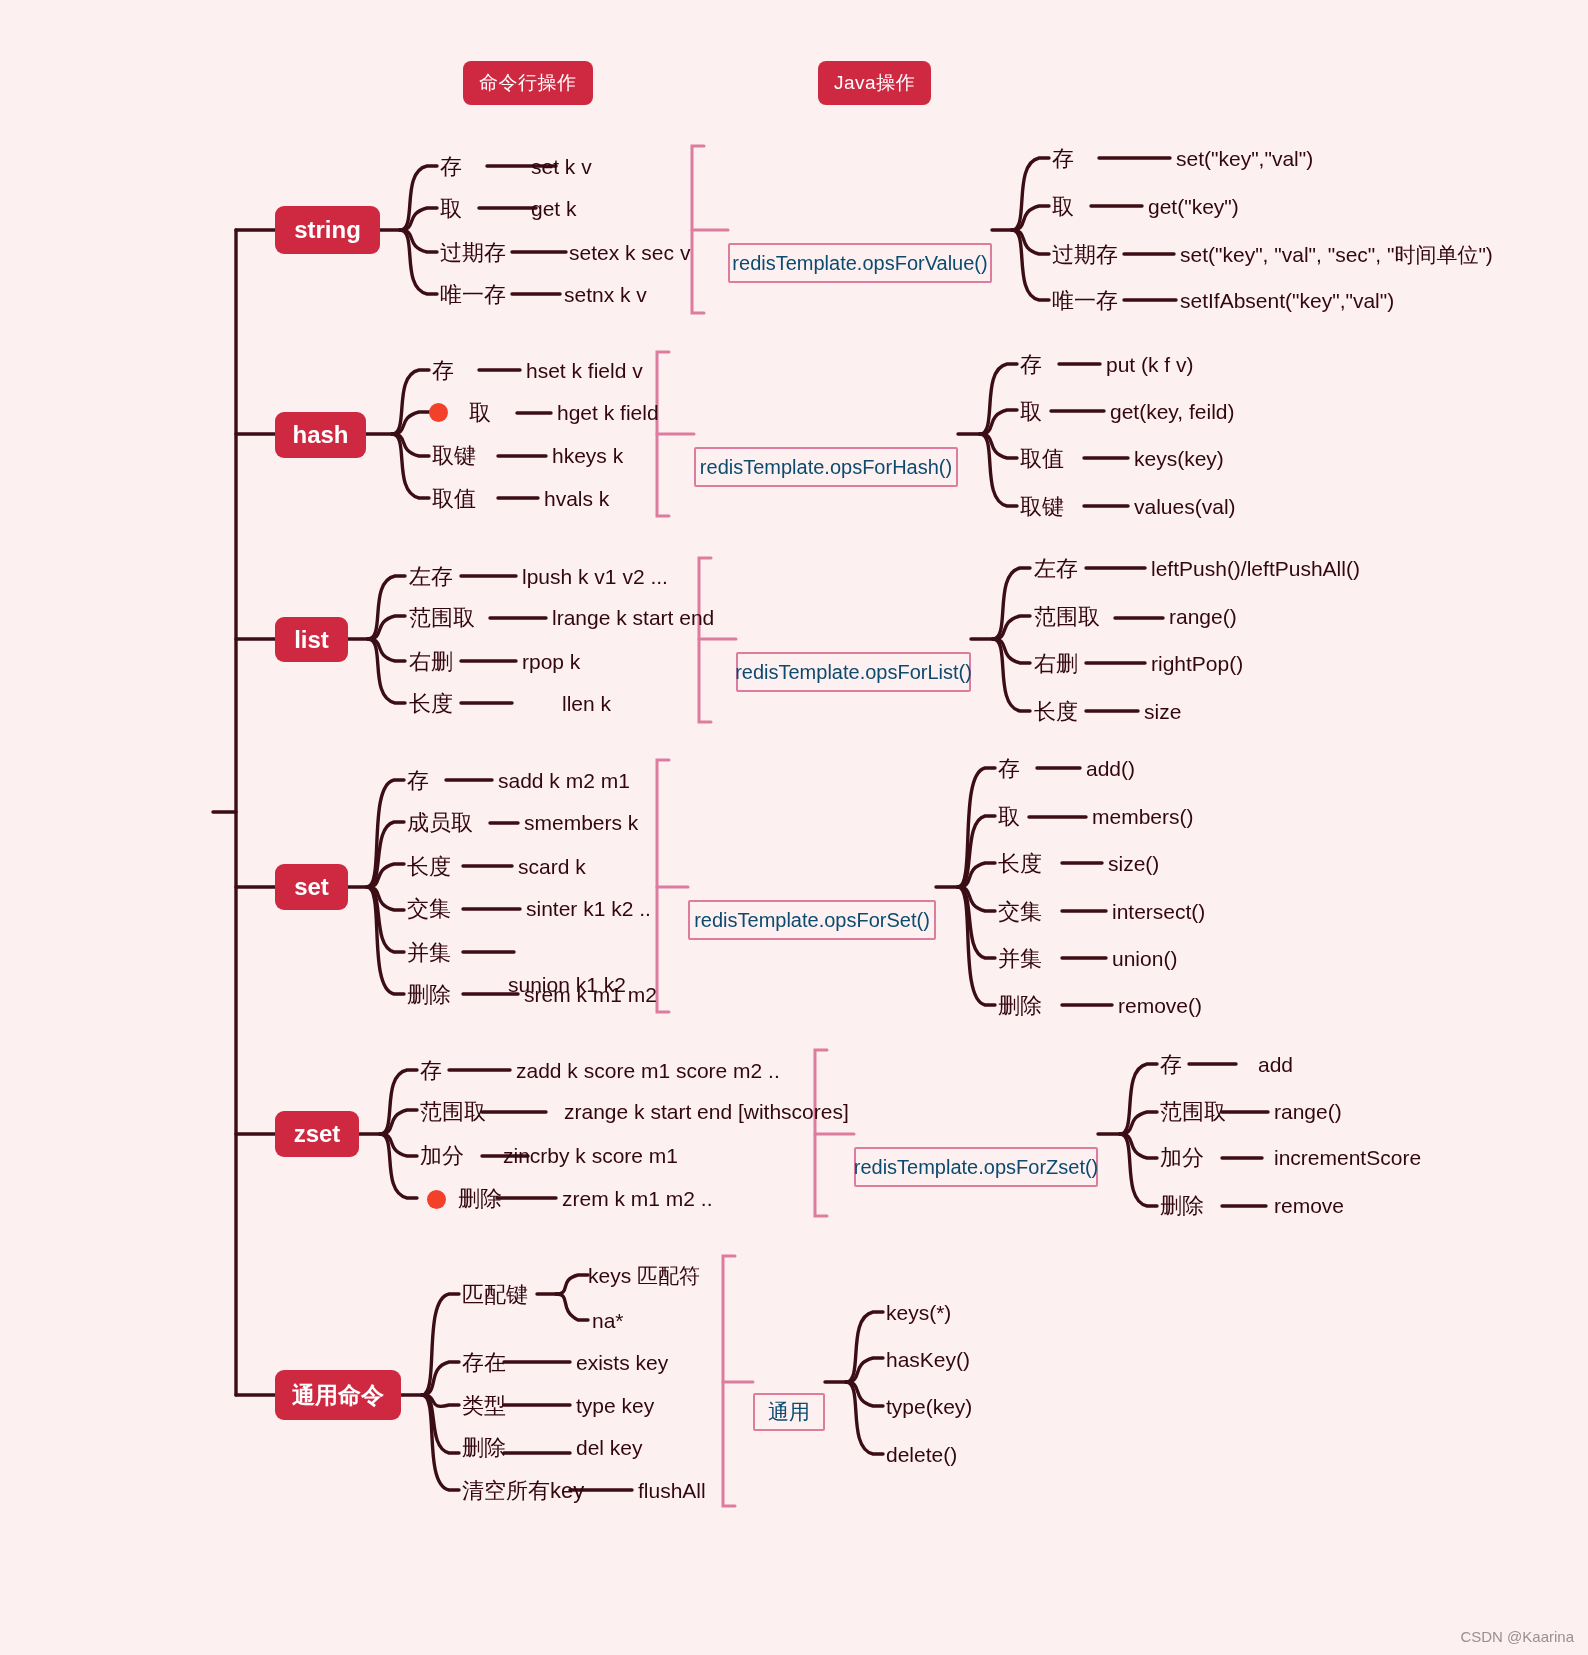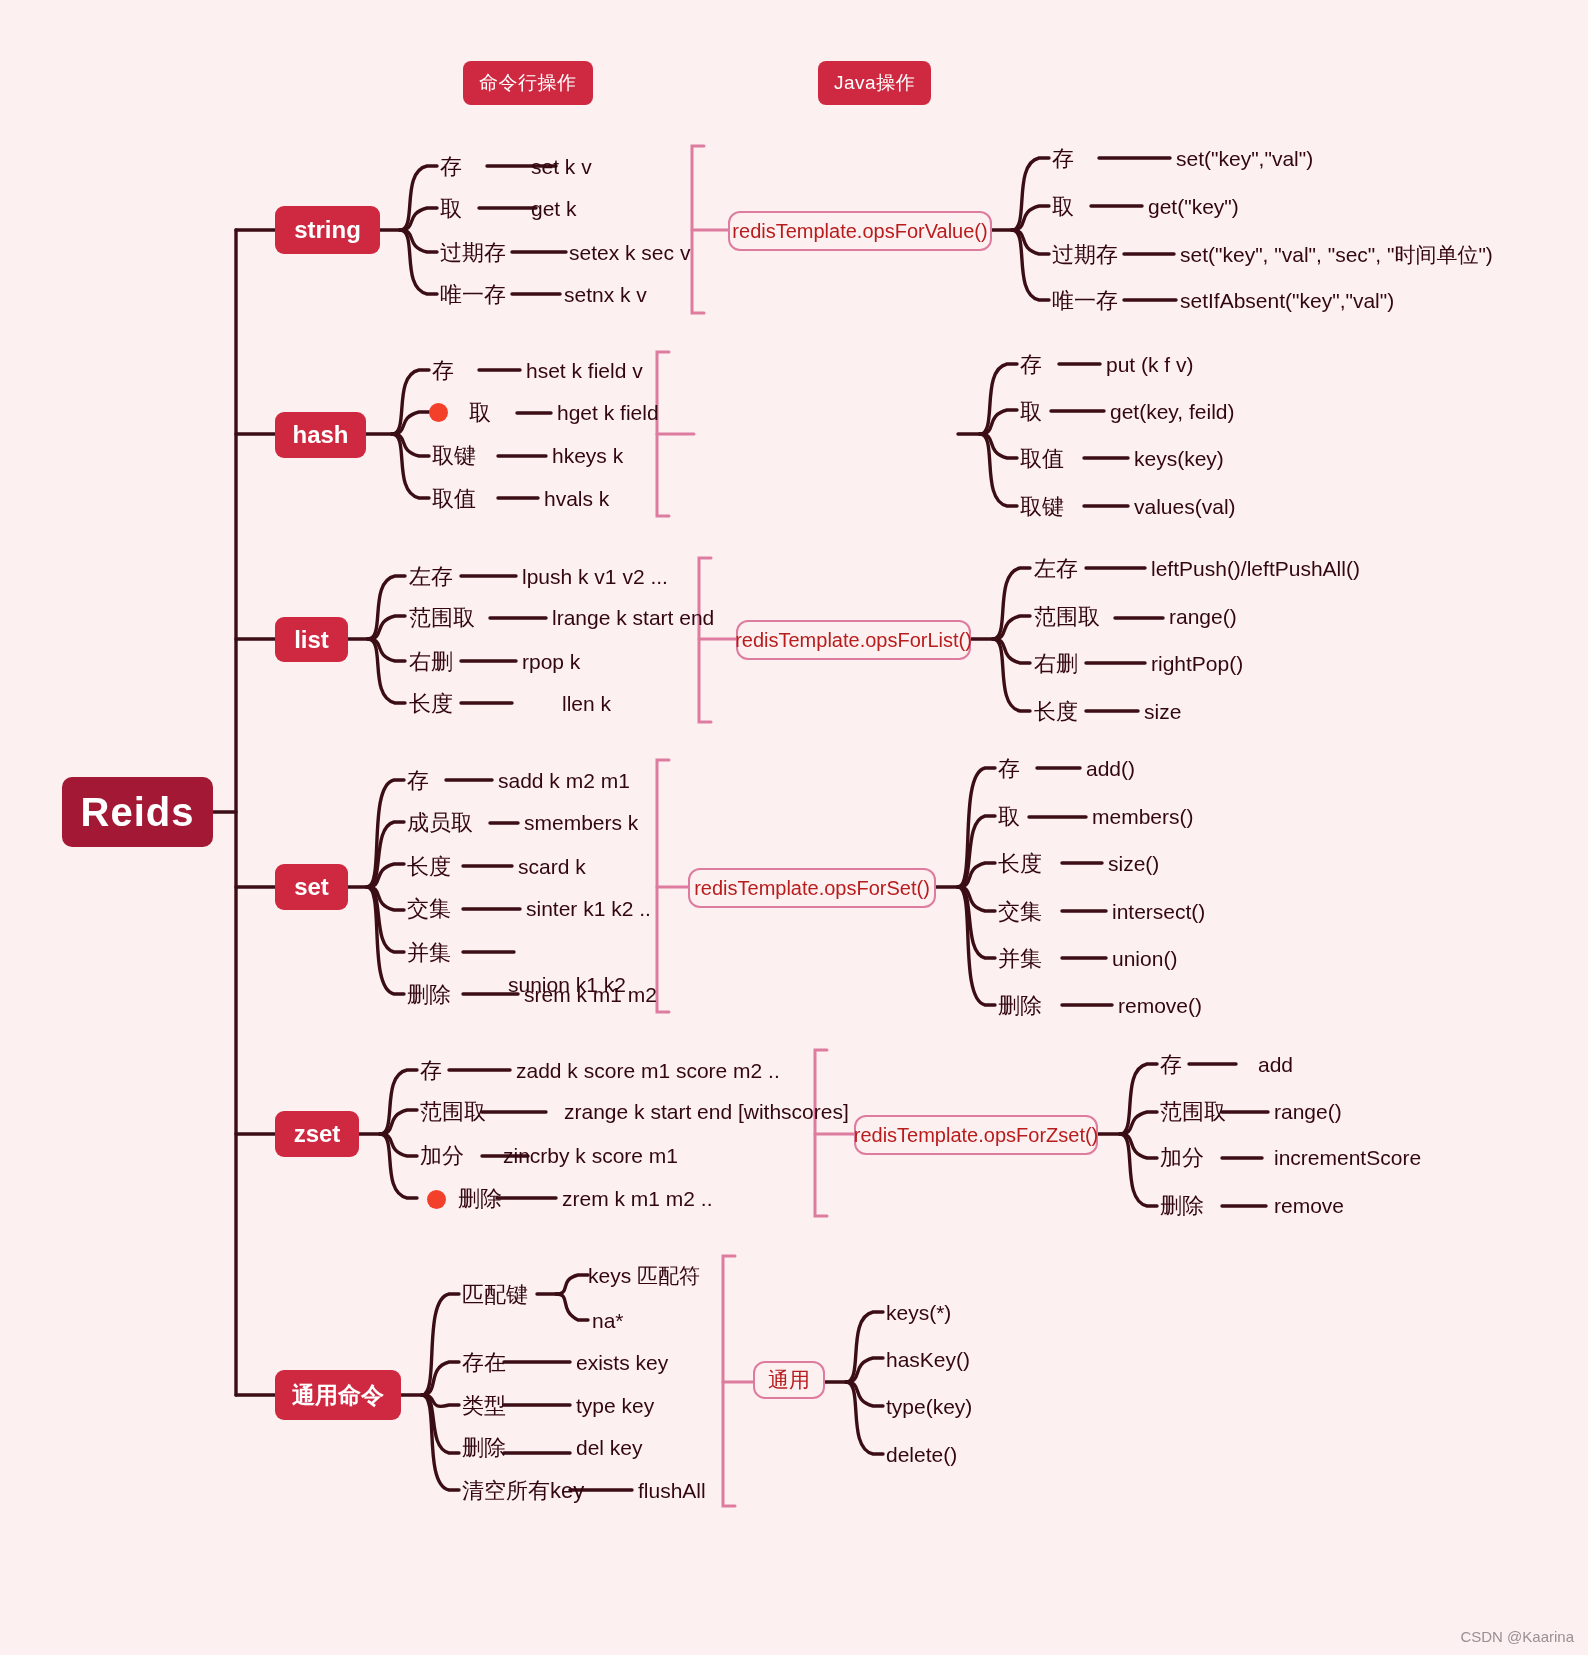--- a/index.html
+++ b/index.html
@@ -27,25 +27,26 @@
     font-size:40px;font-weight:bold;letter-spacing:1px;
   }
   .type-node{
     position:absolute;background:#cf2942;color:#fff;
     border-radius:9px;
     display:flex;align-items:center;justify-content:center;
     font-size:24px;font-weight:bold;white-space:nowrap;
   }
   .type-node.cn{font-size:23px;}
   .api-box{
-    position:absolute;background:#fdf0f1;color:#b91c1c;
-    border:2px solid #de7ca0;border-radius:12px;
+    position:absolute;background:#fdf0f1;color:#0c4a6e;
+    border:2px solid #de7ca0;border-radius:2px;
     display:flex;align-items:center;justify-content:center;
     font-size:20px;white-space:nowrap;padding:0 14px;
     box-sizing:border-box;
+    margin-top:32px;
   }
   .api-box.small{font-size:21px;}
 
   
   .lbl{
     position:absolute;font-size:21px;white-space:nowrap;
     color:#33070f;line-height:1;
   }
   .lbl.cn{font-size:22px;}
   .dot{
@@ -216,21 +217,20 @@
       <path d="M827 1050 H815 V1216 H827"></path>
       <path d="M815 1134 H854"></path>
       <path d="M735 1256 H723 V1506 H723 H735"></path>
       <path d="M723 1382 H753"></path>
     </g>
   </svg>
 
   <div class="hdr-chip" style="left:463px;top:61px;">命令行操作</div>
   <div class="hdr-chip" style="left:818px;top:61px;">Java操作</div>
 
-  <div class="root" style="left:62px;top:777px;width:151px;height:70px;">Reids</div>
 
   <div class="type-node" style="left:275px;top:206px;width:105px;height:48px;">string</div>
   <div class="api-box" style="left:728px;top:211px;width:264px;height:40px;">redisTemplate.opsForValue()</div>
 
   <div class="lbl cn" style="left:440px;top:156px;">存</div>
   <div class="lbl" style="left:531px;top:156px;">set k  v</div>
   <div class="lbl cn" style="left:440px;top:198px;">取</div>
   <div class="lbl" style="left:531px;top:198px;">get k</div>
   <div class="lbl cn" style="left:440px;top:242px;">过期存</div>
   <div class="lbl" style="left:569px;top:242px;">setex k sec v</div>
@@ -240,20 +240,21 @@
   <div class="lbl cn" style="left:1052px;top:148px;">存</div>
   <div class="lbl" style="left:1176px;top:148px;">set("key","val")</div>
   <div class="lbl cn" style="left:1052px;top:196px;">取</div>
   <div class="lbl" style="left:1148px;top:196px;">get("key")</div>
   <div class="lbl cn" style="left:1052px;top:244px;">过期存</div>
   <div class="lbl" style="left:1180px;top:244px;">set("key", "val", "sec", "时间单位")</div>
   <div class="lbl cn" style="left:1052px;top:290px;">唯一存</div>
   <div class="lbl" style="left:1180px;top:290px;">setIfAbsent("key","val")</div>
 
   <div class="type-node" style="left:275px;top:412px;width:91px;height:46px;">hash</div>
+  <div class="api-box" style="left:694px;top:415px;width:264px;height:40px;">redisTemplate.opsForHash()</div>
 
   <div class="lbl cn" style="left:432px;top:360px;">存</div>
   <div class="lbl" style="left:526px;top:360px;">hset k field v</div>
   <div class="dot" style="left:429px;top:403px;"></div>
   <div class="lbl cn" style="left:469px;top:402px;">取</div>
   <div class="lbl" style="left:557px;top:402px;">hget k field</div>
   <div class="lbl cn" style="left:432px;top:445px;">取键</div>
   <div class="lbl" style="left:552px;top:445px;">hkeys k</div>
   <div class="lbl cn" style="left:432px;top:488px;">取值</div>
   <div class="lbl" style="left:544px;top:488px;">hvals k</div>

